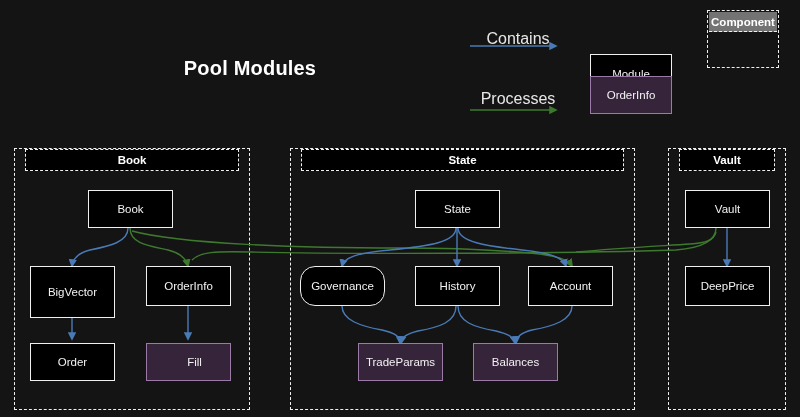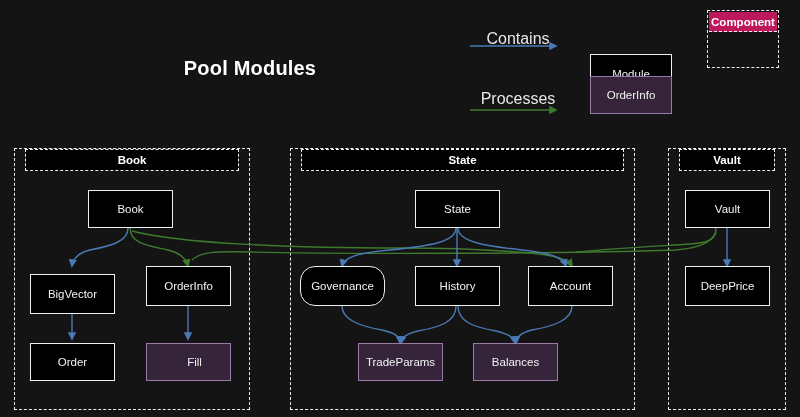--- a/index.html
+++ b/index.html
@@ -65,21 +65,21 @@
   #legend-component-box {
     position: absolute;
     left: 707px; top: 10px; width: 72px; height: 58px;
     border: 1.6px dashed #f0f0f0;
     box-sizing: border-box;
     background: transparent;
   }
   #legend-component-head {
     position: absolute;
     left: 1px; top: 1px; right: 1px; height: 20px;
-    background: #be185d;
+    background: #737373;
     border-bottom: 1.6px dashed #f0f0f0;
     box-sizing: border-box;
     display: flex;
     align-items: center;
     justify-content: center;
     color: #ffffff;
     font-size: 11.5px;
     font-weight: bold;
     white-space: nowrap;
   }
@@ -207,21 +207,21 @@
     <path d="M 456 306 C 456 322 440 327 418 331 C 406 334 402 337 401 343" fill="none" stroke="#4a7ab5" stroke-width="1.4" marker-end="url(#arrow-blue)"></path>
 
     <path d="M 458 306 C 458 322 474 327 496 331 C 508 334 514 337 515 343" fill="none" stroke="#4a7ab5" stroke-width="1.4" marker-end="url(#arrow-blue)"></path>
 
     <path d="M 572 306 C 572 320 554 326 532 330 C 520 333 516 337 516 343" fill="none" stroke="#4a7ab5" stroke-width="1.4" marker-end="url(#arrow-blue)"></path>
 
     <path d="M 727 228 L 727 266" fill="none" stroke="#4a7ab5" stroke-width="1.4" marker-end="url(#arrow-blue)"></path>
   </svg>
 
   <div class="node module" style="left:88px;  top:190px; width:85px; height:38px;">Book</div>
-  <div class="node module" style="left:30px;  top:266px; width:85px; height:40px;margin-top:8px;">BigVector</div>
+  <div class="node module" style="left:30px;  top:266px; width:85px; height:52px;">BigVector</div>
   <div class="node module" style="left:146px; top:266px; width:85px; height:40px;">OrderInfo</div>
   <div class="node module" style="left:30px;  top:343px; width:85px; height:38px;">Order</div>
   <div class="node primitive" style="left:146px; top:343px; width:85px; height:38px;padding-left:12px;">Fill</div>
 
   <div class="node module" style="left:415px; top:190px; width:85px; height:38px;">State</div>
   <div class="node module" style="left:300px; top:266px; width:85px; height:40px;border-radius:15px;">Governance</div>
   <div class="node module" style="left:415px; top:266px; width:85px; height:40px;">History</div>
   <div class="node module" style="left:528px; top:266px; width:85px; height:40px;">Account</div>
   <div class="node primitive" style="left:358px; top:343px; width:85px; height:38px;">TradeParams</div>
   <div class="node primitive" style="left:473px; top:343px; width:85px; height:38px;">Balances</div>

